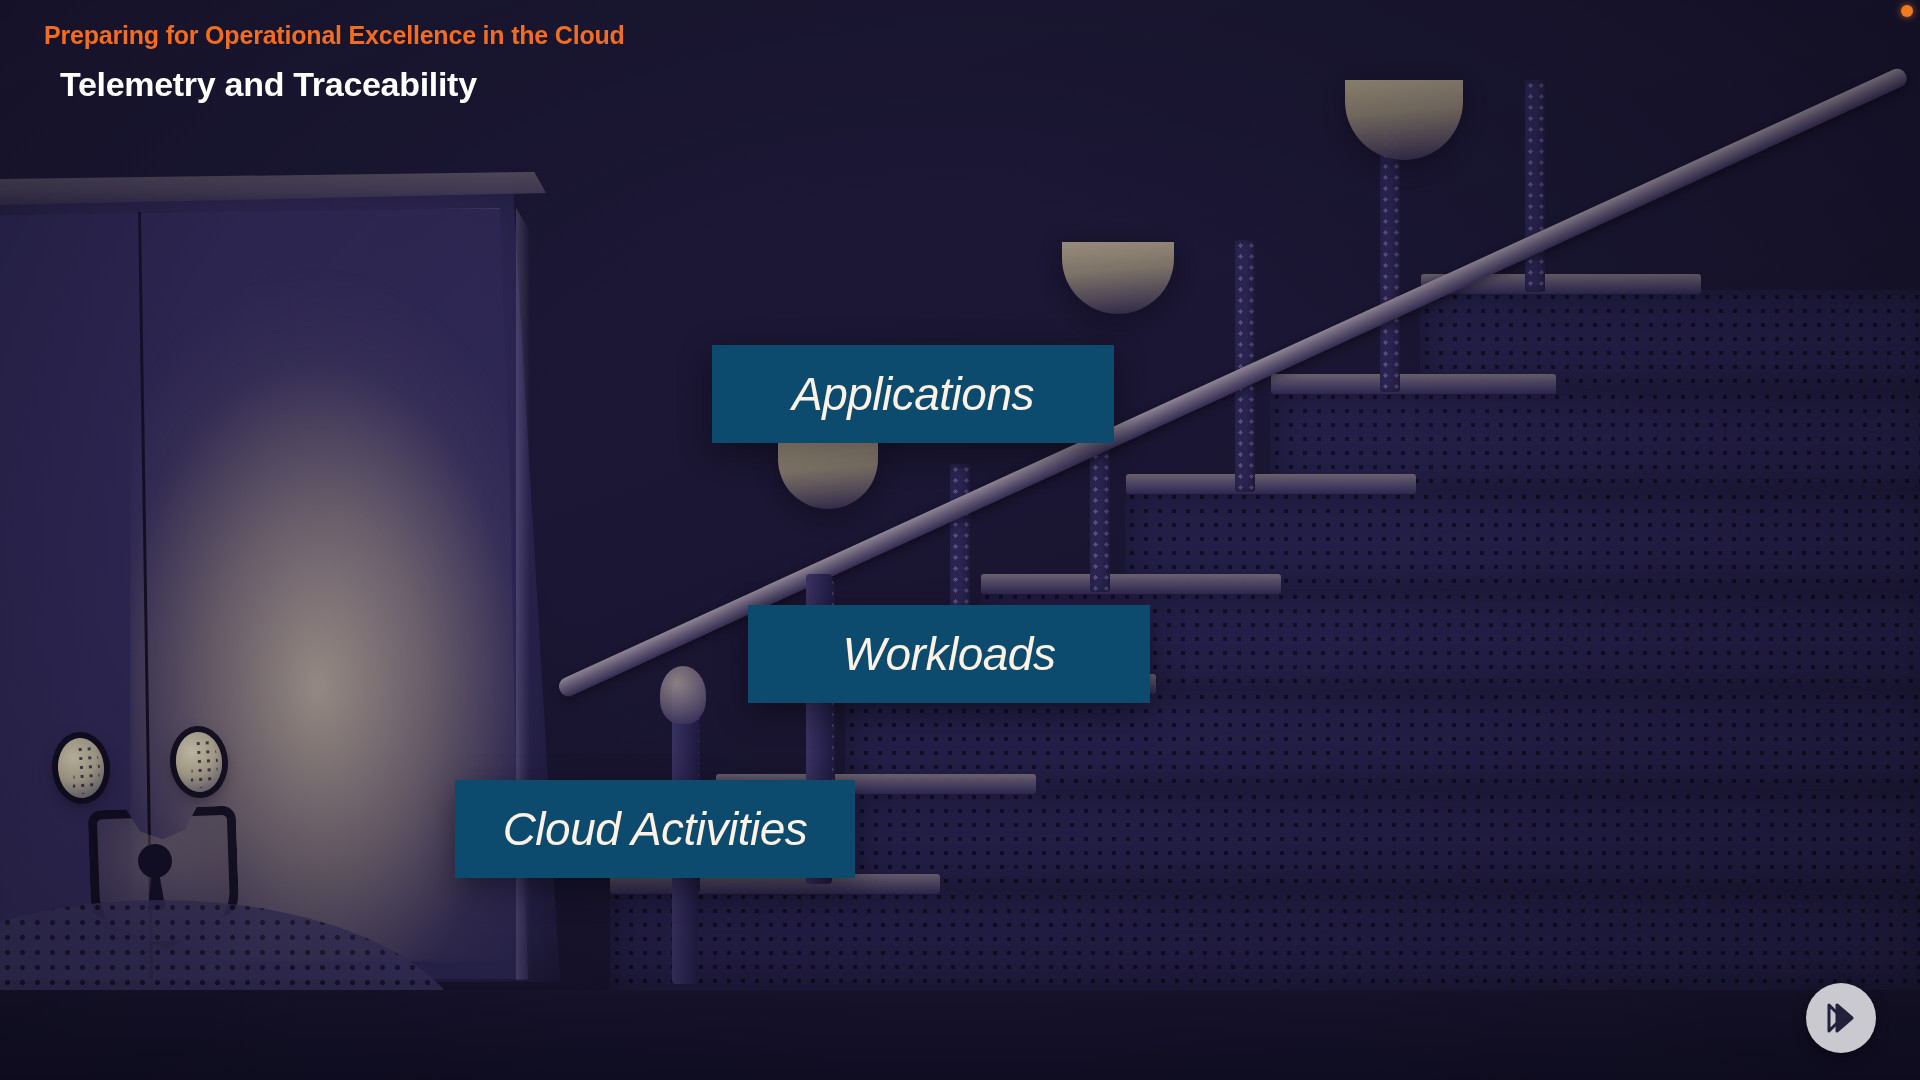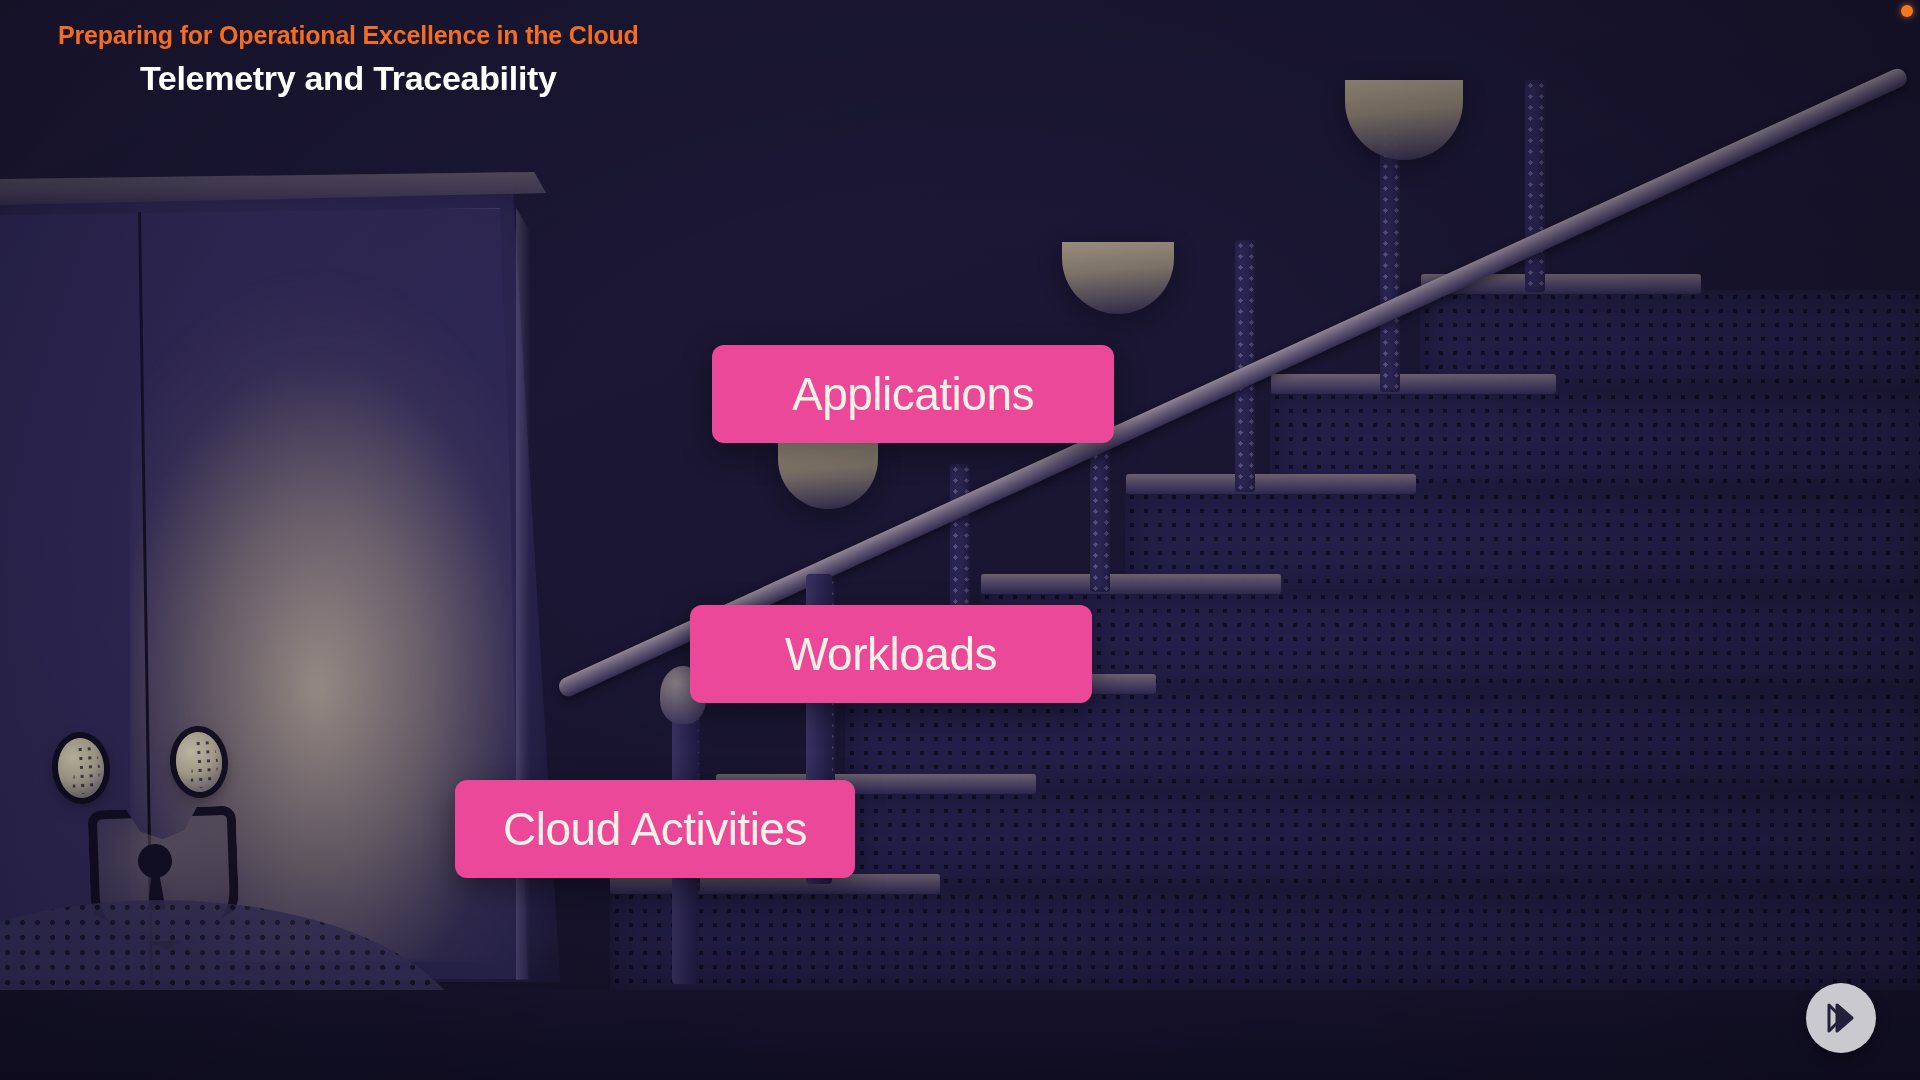--- a/index.html
+++ b/index.html
@@ -250,63 +250,63 @@
     left: 0;
     bottom: 0;
     width: 100%;
     height: 90px;
     background: linear-gradient(180deg, #191531 0%, #13102a 100%);
   }
 
   
   .header {
     position: absolute;
-    left: 58px;
+    left: 44px;
     top: 22px;
     z-index: 40;
-    text-align: center;
   }
   .eyebrow {
     font-size: 25px;
     font-weight: 700;
     letter-spacing: -0.2px;
     color: #f26c21;
     margin: 0 0 10px 0;
     line-height: 1.1;
     white-space: nowrap;
   }
   .title {
     font-size: 34px;
     font-weight: 700;
     letter-spacing: -0.3px;
     color: #ffffff;
-    margin: 0;
+    margin: 16px;
     line-height: 1.1;
     white-space: nowrap;
   }
 
   
   .pill {
     position: absolute;
     z-index: 45;
     display: flex;
     align-items: center;
     justify-content: center;
-    background: #ec4899;
-    border-radius: 12px;
+    background: #0c4a6e;
+    border-radius: 0;
     color: #fdf2e4;
     font-size: 46px;
     font-weight: 400;
     letter-spacing: -0.5px;
     box-shadow: 0 10px 30px rgba(0,0,0,.38);
     user-select: none;
     white-space: nowrap;
+    font-style: italic;
   }
   .pill-applications { left: 712px; top: 345px; width: 402px; height: 98px; }
-  .pill-workloads    { left: 690px; top: 605px; width: 402px; height: 98px; }
+  .pill-workloads    { left: 748px; top: 605px; width: 402px; height: 98px; }
   .pill-useract      { left: 455px; top: 780px; width: 400px; height: 98px; }
 
   
   .brand-badge {
     position: absolute;
     right: 44px;
     bottom: 27px;
     width: 70px;
     height: 70px;
     border-radius: 50%;

